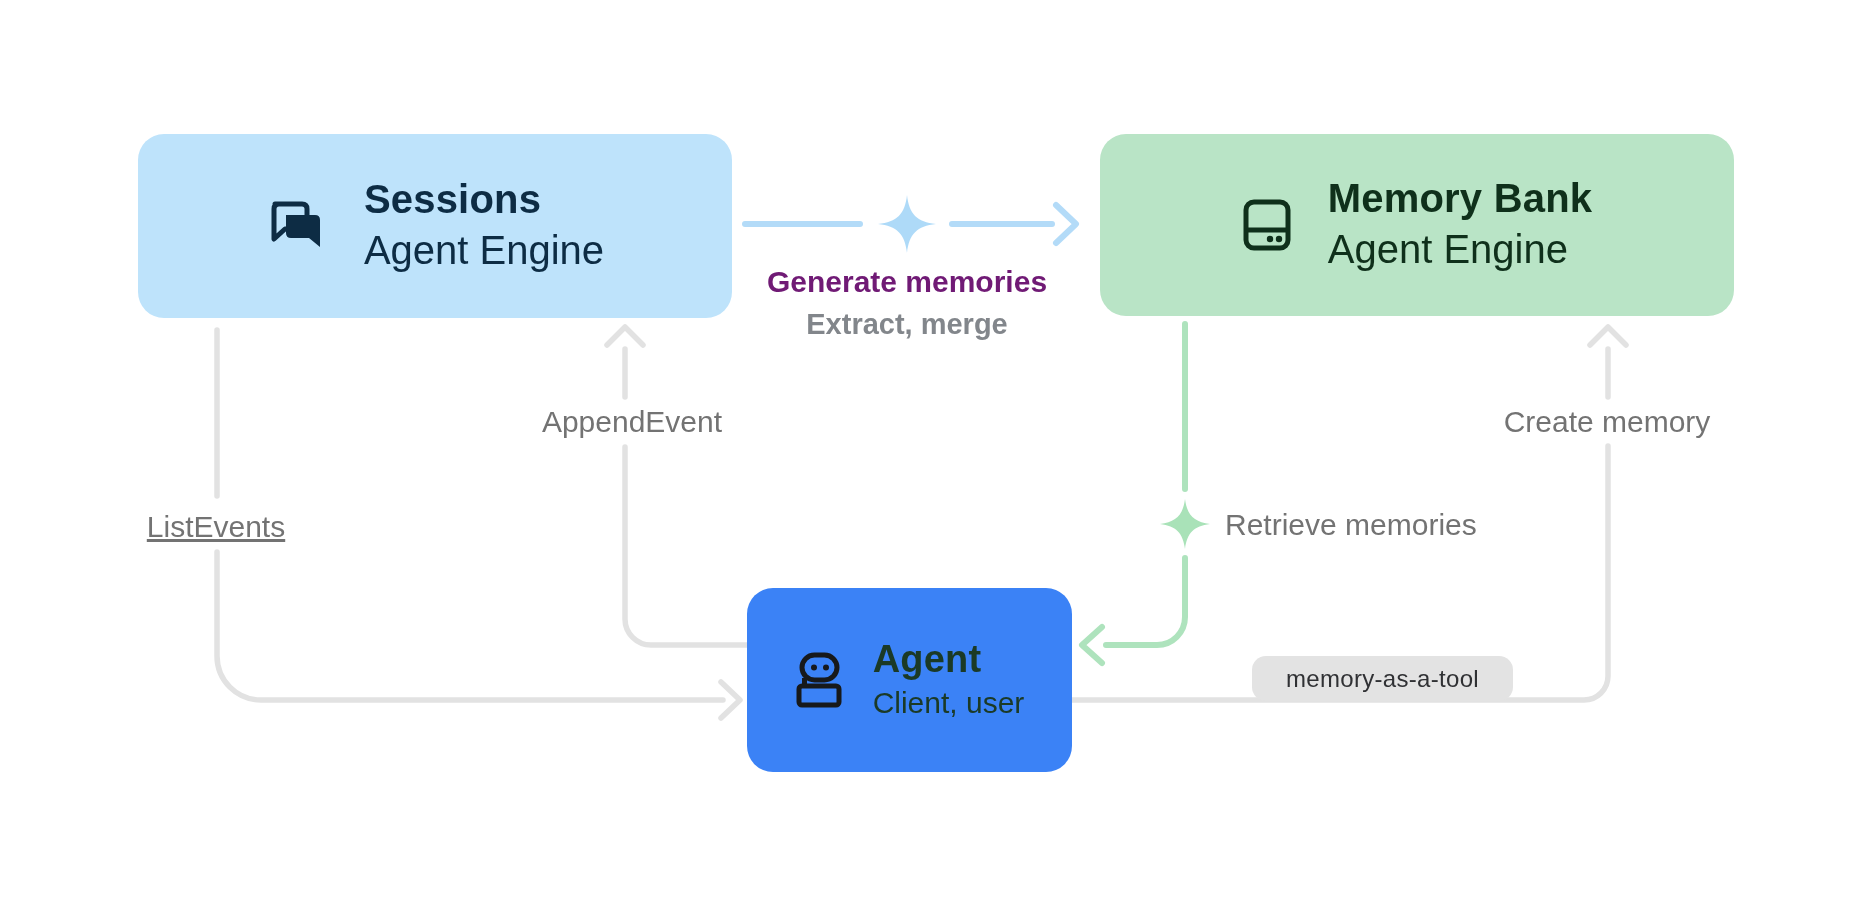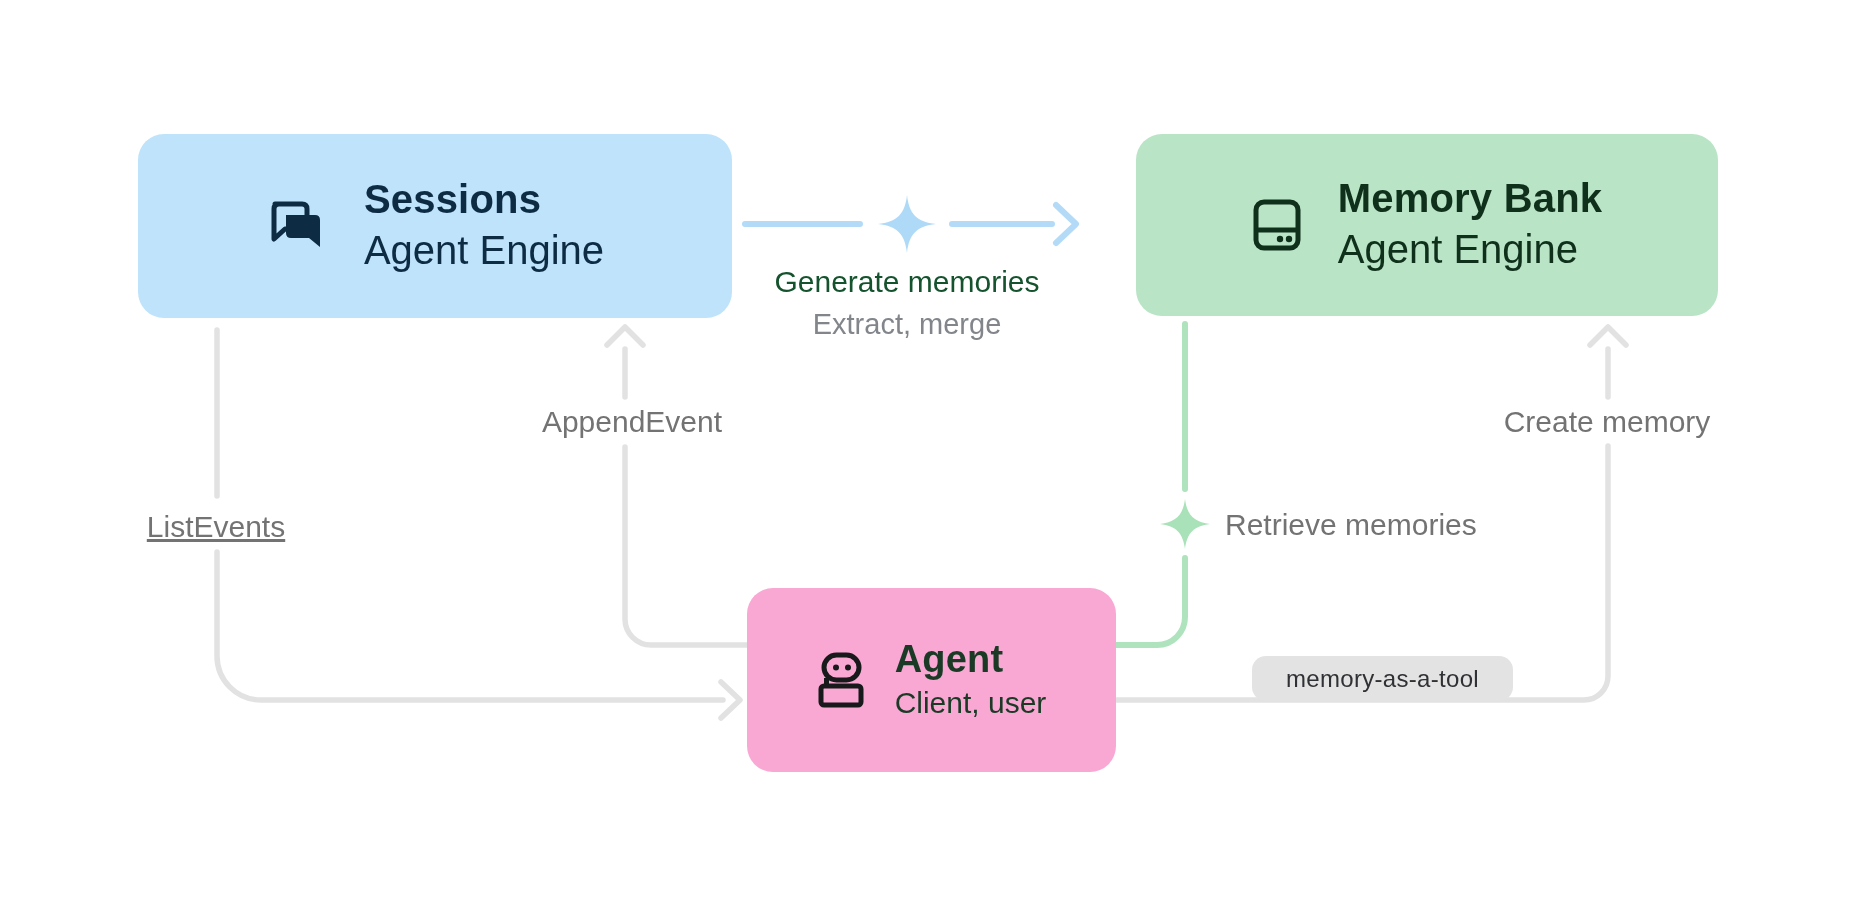--- a/index.html
+++ b/index.html
@@ -3,33 +3,33 @@
 <meta charset="utf-8">
 <style>
   html,body{margin:0;padding:0;background:#ffffff;}
   body{font-family:"Liberation Sans", sans-serif; -webkit-font-smoothing:antialiased;}
   .canvas{position:relative;width:1860px;height:904px;background:#ffffff;overflow:hidden;}
   .edges{position:absolute;left:0;top:0;width:1860px;height:904px;}
 
   
   .node{position:absolute;display:flex;align-items:center;justify-content:center;gap:36px;border-radius:26px;}
   .node-sessions{left:138px;top:134px;width:594px;height:184px;background:#bee3fb;color:#0d2c44;}
-  .node-memory{left:1100px;top:134px;width:582px;height:182px;background:#b9e4c6;color:#0f301b;margin-left:36px;}
-  .node-agent{left:747px;top:588px;width:369px;height:184px;background:#f9a8d4;color:#1b3a26;gap:30px;}
+  .node-memory{left:1100px;top:134px;width:634px;height:182px;background:#b9e4c6;color:#0f301b;}
+  .node-agent{left:747px;top:588px;width:325px;height:184px;background:#3b82f6;color:#1b3a26;gap:30px;}
   .node .icon{flex:0 0 auto;display:flex;align-items:center;}
   .node-text{display:flex;flex-direction:column;justify-content:center;}
   .node-title{font-size:40px;font-weight:700;line-height:1.2;letter-spacing:0.2px;}
   .node-sub{font-size:40px;font-weight:400;line-height:1.35;}
   .node-agent .node-title{font-size:38px;}
   .node-agent .node-sub{font-size:30px;}
 
   
   .edge-label{position:absolute;font-size:30px;color:#737373;white-space:nowrap;transform:translate(-50%,-50%);}
-  .edge-label.strong{font-weight:400;color:#14532d;}
-  .edge-label.sub{font-weight:400;color:#82868b;font-size:29px;}
+  .edge-label.strong{font-weight:700;color:#701a75;}
+  .edge-label.sub{font-weight:700;color:#82868b;font-size:29px;}
   .edge-label.left-anchor{transform:translate(0,-50%);}
 
   .badge{position:absolute;left:1252px;top:656px;width:261px;height:45px;background:#e3e3e3;
          border-radius:14px;display:flex;align-items:center;justify-content:center;
          font-size:24px;color:#303134;letter-spacing:0.3px;}
 </style>
 </head>
 <body>
 
 <div class="canvas">

